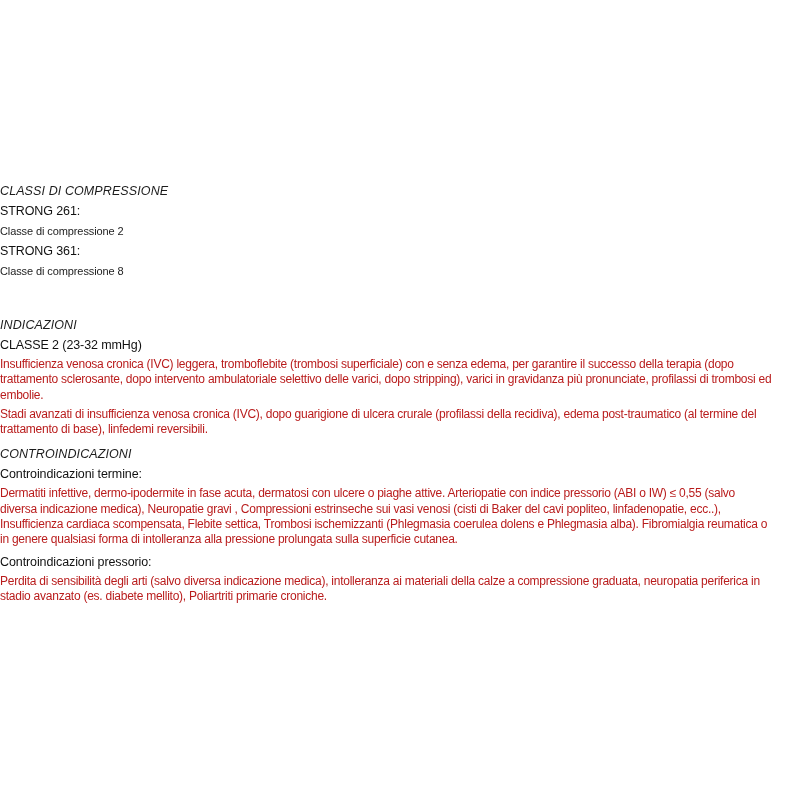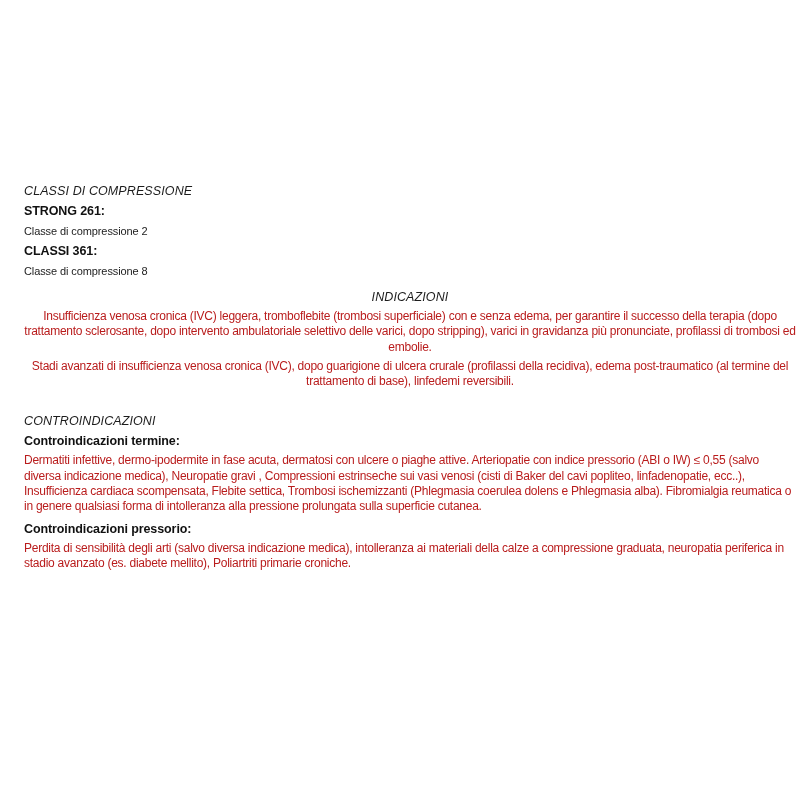--- a/index.html
+++ b/index.html
@@ -8,38 +8,38 @@
     background: #ffffff;
     width: 800px;
     height: 800px;
     overflow: hidden;
     font-family: "Liberation Sans", sans-serif;
     color: #1c1c1c;
   }
   .doc {
     position: absolute;
     top: 181px;
-    left: 24px;
+    left: 0;
     width: 772px;
   }
   .sec { margin: 0; padding: 0; }
-  .gap-lg { margin-top: 6px; text-align: center; }
-  .gap-md { margin-top: 22px; }
+  .gap-lg { margin-top: 34px; }
+  .gap-md { margin-top: 7px; }
   .hi {
     font-size: 12.5px;
     font-weight: 400;
     font-style: italic;
     line-height: 20px;
     margin: 0;
     letter-spacing: 0.1px;
     text-transform: none;
   }
   .hb {
     font-size: 12.5px;
-    font-weight: 700;
+    font-weight: 400;
     line-height: 20px;
     margin: 0;
     letter-spacing: -0.1px;
     color: #111111;
   }
   .tx {
     font-size: 11px;
     font-weight: 400;
     line-height: 20px;
     margin: 0;
@@ -56,26 +56,27 @@
 </style>
 </head>
 <body>
 
 <main class="doc">
 
   <section class="sec">
     <h2 class="hi">CLASSI DI COMPRESSIONE</h2>
     <p class="hb">STRONG 261:</p>
     <p class="tx">Classe di compressione 2</p>
-    <p class="hb">CLASSI 361:</p>
+    <p class="hb">STRONG 361:</p>
     <p class="tx">Classe di compressione 8</p>
   </section>
 
   <section class="sec gap-lg">
     <h2 class="hi">INDICAZIONI</h2>
+    <p class="hb">CLASSE 2 (23-32 mmHg)</p>
     <p class="para">Insufficienza venosa cronica (IVC) leggera, tromboflebite (trombosi superficiale) con e senza edema, per garantire il successo della terapia (dopo trattamento sclerosante, dopo intervento ambulatoriale selettivo delle varici, dopo stripping), varici in gravidanza più pronunciate, profilassi di trombosi ed embolie.</p>
     <p class="para">Stadi avanzati di insufficienza venosa cronica (IVC), dopo guarigione di ulcera crurale (profilassi della recidiva), edema post-traumatico (al termine del trattamento di base), linfedemi reversibili.</p>
   </section>
 
   <section class="sec gap-md">
     <h2 class="hi">CONTROINDICAZIONI</h2>
     <p class="hb">Controindicazioni termine:</p>
     <p class="para">Dermatiti infettive, dermo-ipodermite in fase acuta, dermatosi con ulcere o piaghe attive. Arteriopatie con indice pressorio (ABI o IW) ≤ 0,55 (salvo diversa indicazione medica), Neuropatie gravi , Compressioni estrinseche sui vasi venosi (cisti di Baker del cavi popliteo, linfadenopatie, ecc..), Insufficienza cardiaca scompensata, Flebite settica, Trombosi ischemizzanti (Phlegmasia coerulea dolens e Phlegmasia alba). Fibromialgia reumatica o in genere qualsiasi forma di intolleranza alla pressione prolungata sulla superficie cutanea.</p>
     <p class="hb">Controindicazioni pressorio:</p>
     <p class="para">Perdita di sensibilità degli arti (salvo diversa indicazione medica), intolleranza ai materiali della calze a compressione graduata, neuropatia periferica in stadio avanzato (es. diabete mellito), Poliartriti primarie croniche.</p>

